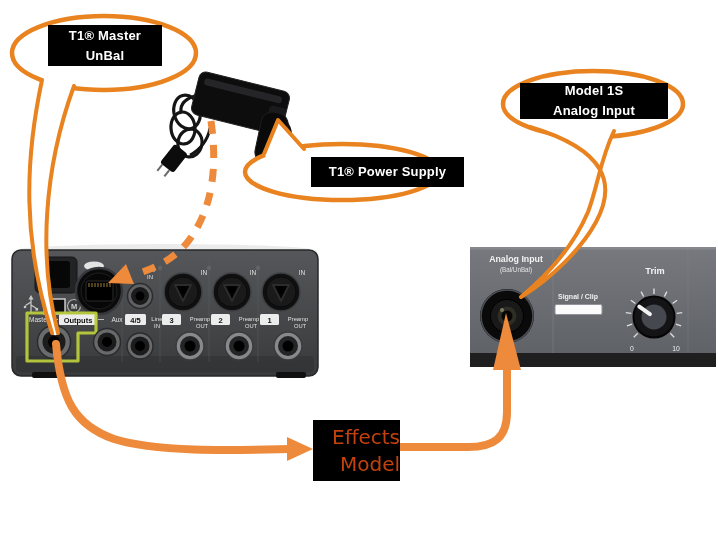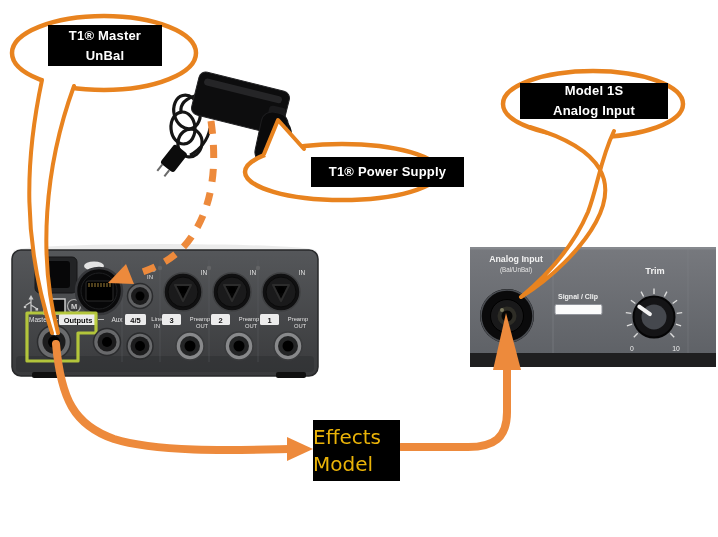--- a/index.html
+++ b/index.html
@@ -8,22 +8,22 @@
   #stage svg{position:absolute;left:0;top:0;z-index:1;}
   svg text{font-family:"Liberation Sans",sans-serif;}
   .co{position:absolute;z-index:2;background:#000;color:#fff;
       font:bold 13px/1.05 "Liberation Sans",sans-serif;
       display:flex;flex-direction:column;align-items:center;justify-content:center;
       text-align:center;letter-spacing:.2px;}
   #co1{left:48px;top:25px;width:114px;height:41px;gap:6px;}
   #co2{left:263px;top:157px;width:153px;height:30px;margin-left:48px;}
   #co3{left:520px;top:83px;width:148px;height:36px;gap:6px;}
   #fxbox{position:absolute;z-index:2;left:313px;top:420px;width:87px;height:61px;
-         background:#000;color:#eab308;font:20px/1.35 "DejaVu Sans",sans-serif;
-         display:flex;flex-direction:column;align-items:flex-start;justify-content:center;}
+         background:#000;color:#c2410c;font:20px/1.35 "DejaVu Sans",sans-serif;
+         display:flex;flex-direction:column;align-items:flex-end;justify-content:center;}
 </style>
 </head>
 <body>
 
 <div id="stage">
 <svg width="718" height="537" viewBox="0 0 718 537">
   <defs>
     <linearGradient id="t1g" x1="0" y1="0" x2="0" y2="1">
       <stop offset="0" stop-color="#55575a"></stop>
           <stop offset="1" stop-color="#393a3c"></stop>

